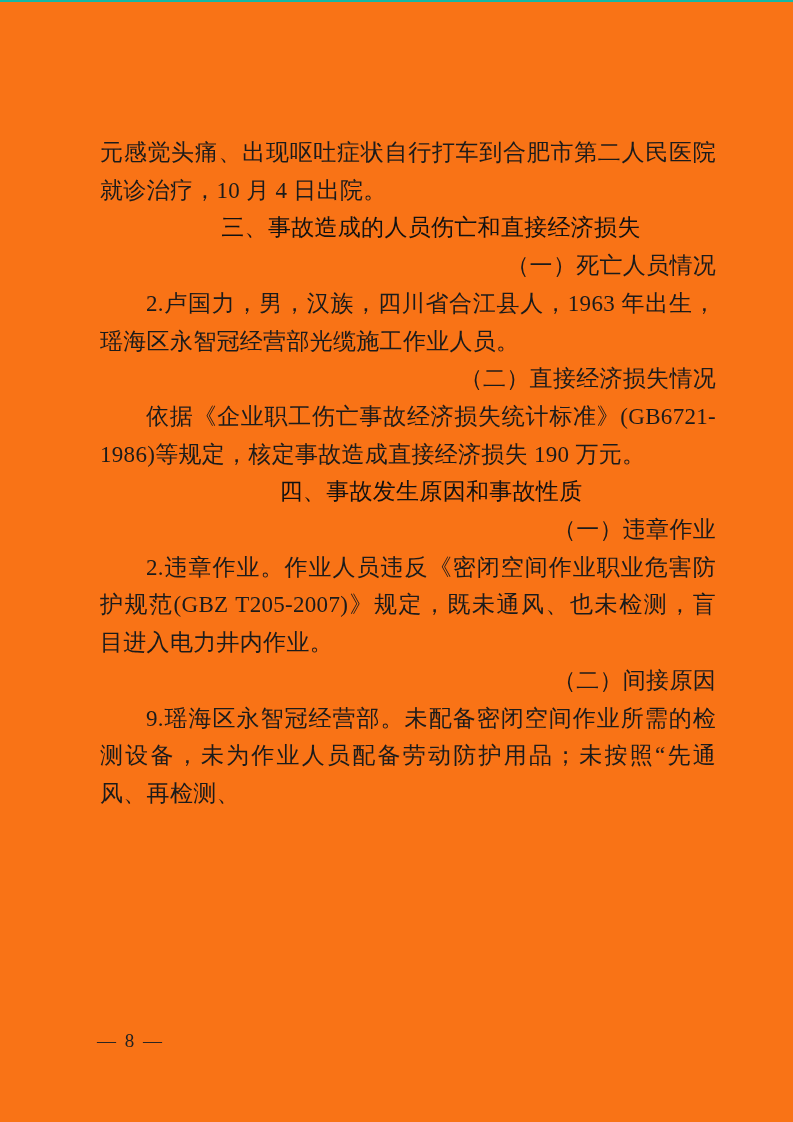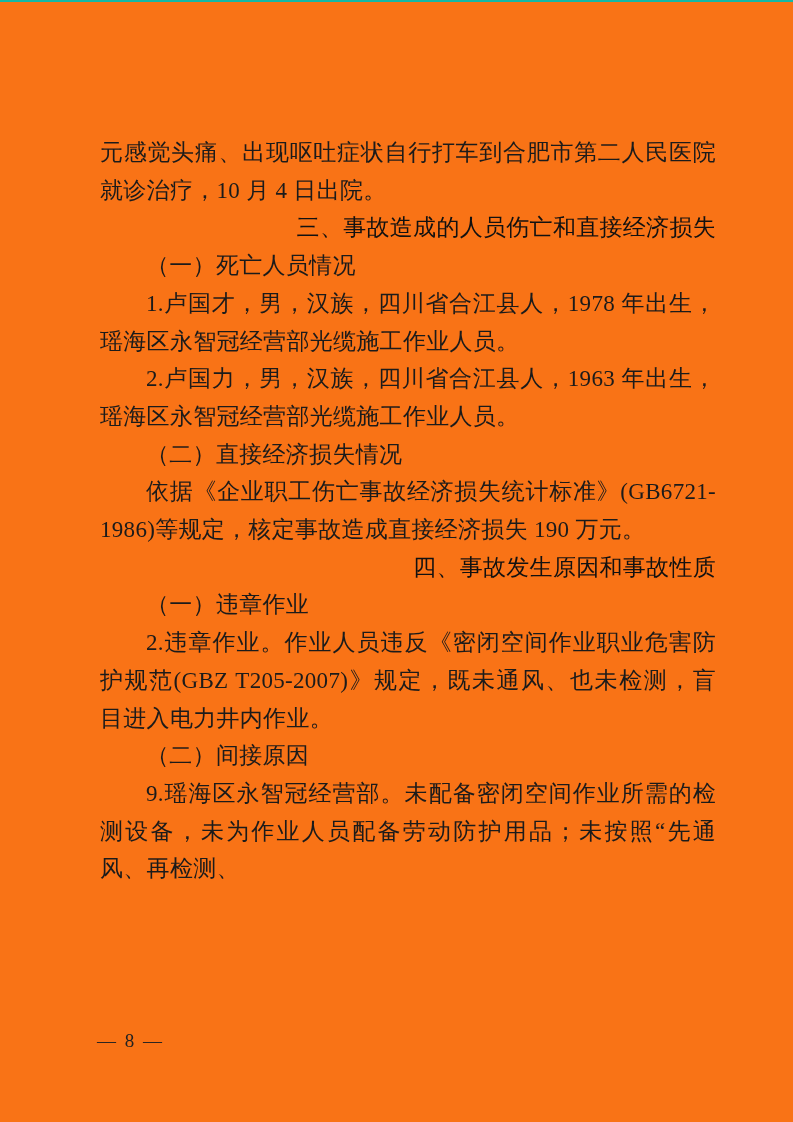--- a/index.html
+++ b/index.html
@@ -36,47 +36,46 @@
     text-indent: 2em;
     text-align: justify;
   }
   .noindent {
     text-indent: 0;
   }
   .heading {
     font-family: "Liberation Sans", "DejaVu Sans", sans-serif;
     font-weight: 700;
     text-indent: 2em;
-    text-align: right;
+    text-align: center;
     color: #111111;
   }
   .subheading {
     text-indent: 2em;
-    text-align: left;
+    text-align: right;
   }
   .footer {
     position: absolute;
     left: 97px;
     top: 1025px;
     font-size: 19px;
     line-height: 28px;
     letter-spacing: 2px;
     color: #222222;
     font-family: "Liberation Serif", "DejaVu Serif", serif;
   }
 </style>
 </head>
 <body>
 
 <div class="page">
   <div class="content">
     <p class="body noindent">元感觉头痛、出现呕吐症状自行打车到合肥市第二人民医院就诊治疗，10 月 4 日出院。</p>
     <h2 class="heading">三、事故造成的人员伤亡和直接经济损失</h2>
     <p class="subheading">（一）死亡人员情况</p>
-    <p class="body">1.卢国才，男，汉族，四川省合江县人，1978 年出生，瑶海区永智冠经营部光缆施工作业人员。</p>
     <p class="body">2.卢国力，男，汉族，四川省合江县人，1963 年出生，瑶海区永智冠经营部光缆施工作业人员。</p>
     <p class="subheading">（二）直接经济损失情况</p>
     <p class="body">依据《企业职工伤亡事故经济损失统计标准》(GB6721-1986)等规定，核定事故造成直接经济损失 190 万元。</p>
     <h2 class="heading">四、事故发生原因和事故性质</h2>
     <p class="subheading">（一）违章作业</p>
     <p class="body">2.违章作业。作业人员违反《密闭空间作业职业危害防护规范(GBZ T205-2007)》规定，既未通风、也未检测，盲目进入电力井内作业。</p>
     <p class="subheading">（二）间接原因</p>
     <p class="body">9.瑶海区永智冠经营部。未配备密闭空间作业所需的检测设备，未为作业人员配备劳动防护用品；未按照“先通风、再检测、</p>
   </div>
   <div class="footer">— 8 —</div>

